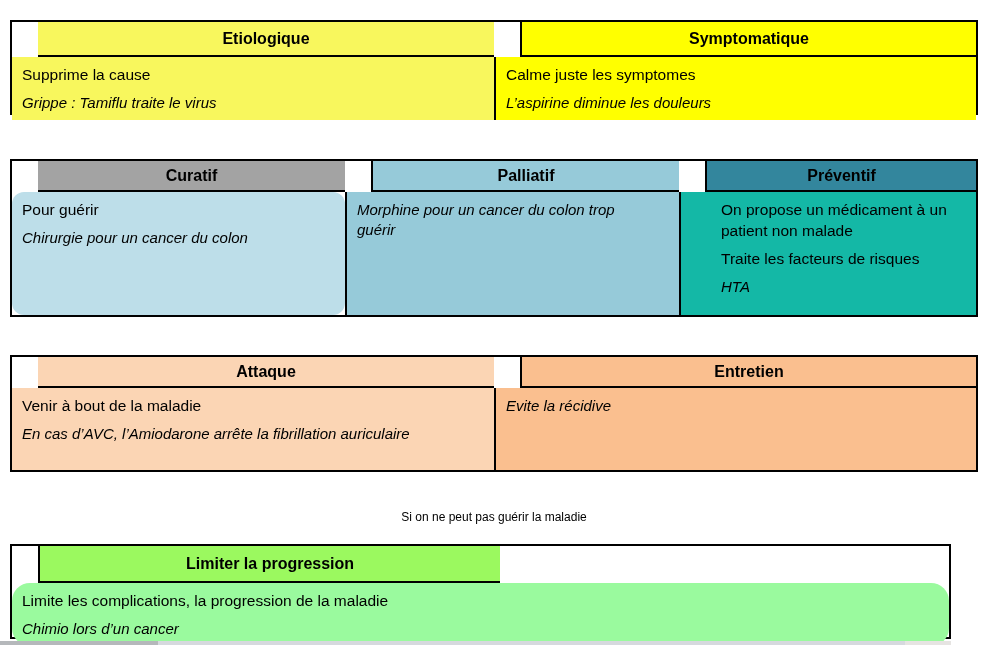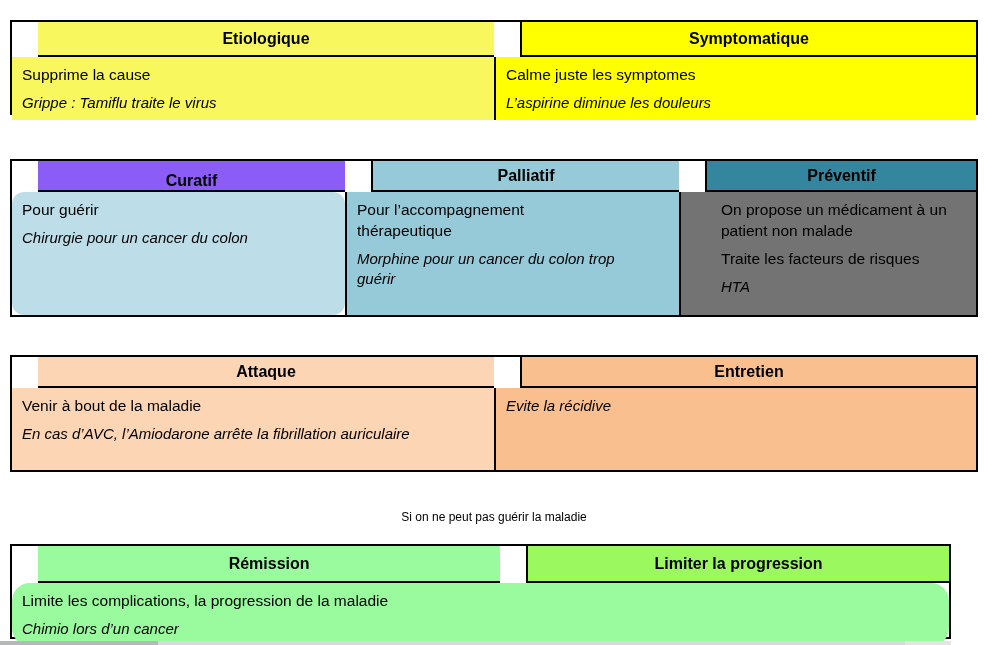--- a/index.html
+++ b/index.html
@@ -68,38 +68,37 @@
     <p>Supprime la cause</p>
     <p class="ex">Grippe : Tamiflu traite le virus</p>
   </div>
   <div class="cell bcell bl" style="background: rgb(255, 255, 0);">
     <p>Calme juste les symptomes</p>
     <p class="ex">L’aspirine diminue les douleurs</p>
   </div>
 </div>
 
 <div class="tbl" id="t2">
-  <div class="cell hcell" style="background: #8b5cf6; align-items: flex-end;">
+  <div class="cell hcell" style="background: #a3a3a3;">
     <span>Curatif</span>
   </div>
   <div class="cell hcell bl" style="background: rgb(150, 202, 217);">
     <span>Palliatif</span>
   </div>
   <div class="cell hcell bl" style="background: rgb(51, 134, 157);">
     <span>Préventif</span>
   </div>
   <div class="cell bcell" style="background: rgb(189, 222, 233); border-radius: 12px;">
     <p>Pour guérir</p>
     <p class="ex">Chirurgie pour un cancer du colon</p>
   </div>
   <div class="cell bcell bl" style="background: rgb(150, 202, 217);">
-    <p class="w255">Pour l’accompagnement thérapeutique</p>
     <p class="ex w290">Morphine pour un cancer du colon trop guérir</p>
   </div>
-  <div class="cell bcell bl" style="background: #737373; padding-left: 40px;">
+  <div class="cell bcell bl" style="background: #14b8a6; padding-left: 40px;">
     <p>On propose un médicament à un patient non malade</p>
     <p>Traite les facteurs de risques</p>
     <p class="ex">HTA</p>
   </div>
 </div>
 
 <div class="tbl" id="t3">
   <div class="cell hcell" style="background: rgb(251, 213, 180);">
     <span>Attaque</span>
   </div>
@@ -111,23 +110,20 @@
     <p class="ex w460">En cas d’AVC, l’Amiodarone arrête la fibrillation auriculaire</p>
   </div>
   <div class="cell bcell bl" style="background: rgb(250, 191, 143);">
     <p class="ex">Evite la récidive</p>
   </div>
 </div>
 
 <div id="caption">Si on ne peut pas guérir la maladie</div>
 
 <div class="tbl" id="t4">
-  <div class="cell hcell" style="background: rgb(154, 250, 158);">
-    <span>Rémission</span>
-  </div>
   <div class="cell hcell bl" style="background: rgb(155, 249, 95);">
     <span>Limiter la progression</span>
   </div>
   <div class="cell bcell bspan" style="background: rgb(154, 250, 158); border-radius: 18px;">
     <p>Limite les complications, la progression de la maladie</p>
     <p class="ex">Chimio lors d’un cancer</p>
   </div>
 </div>
 
 <div id="bottom-strip">

